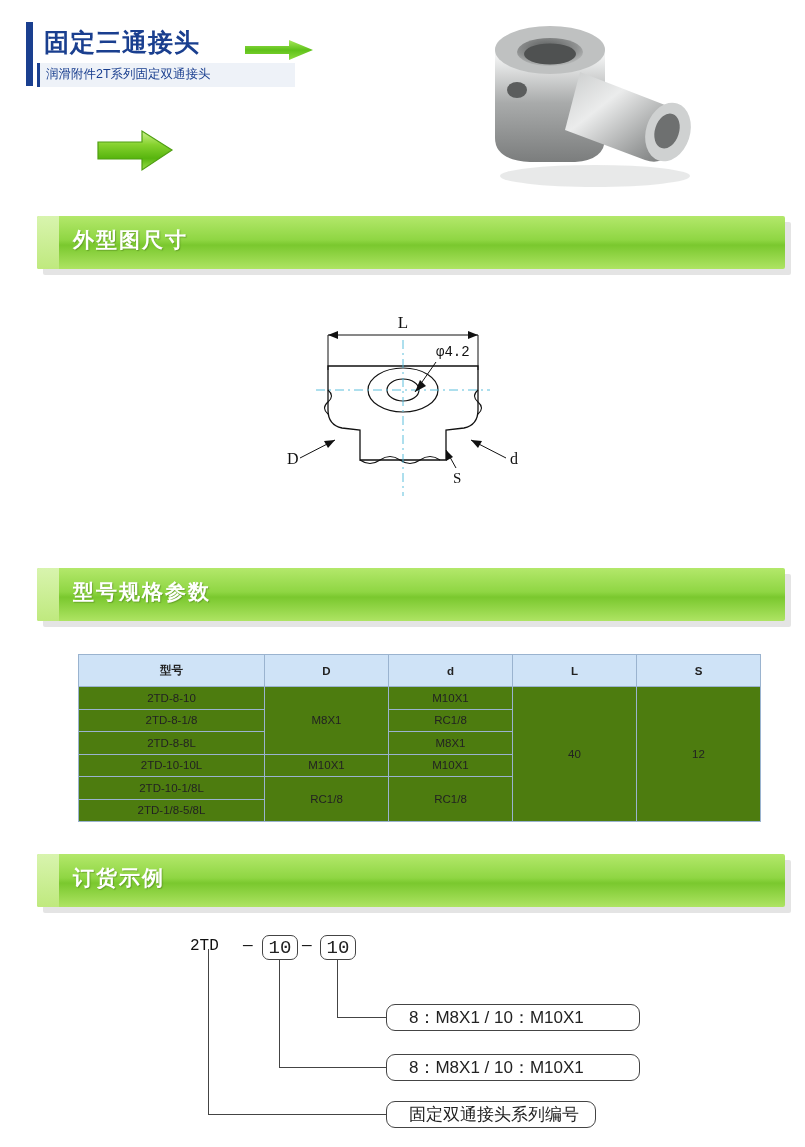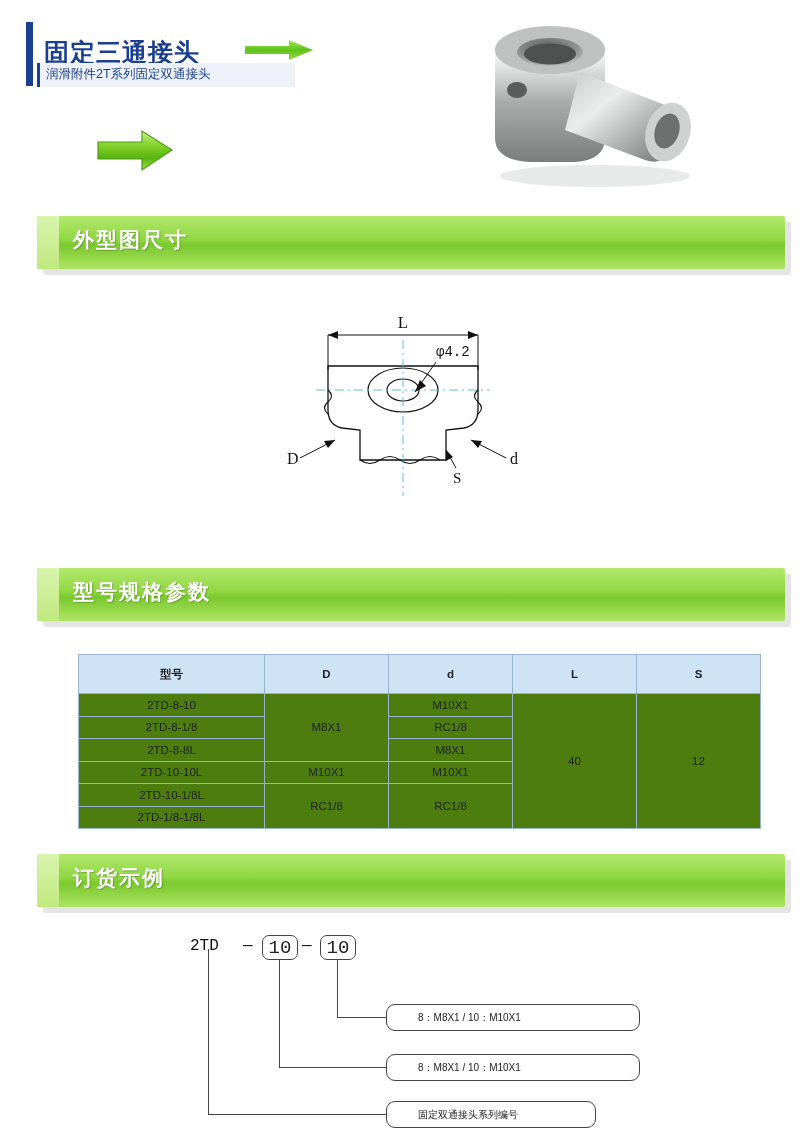--- a/index.html
+++ b/index.html
@@ -29,21 +29,21 @@
     width: 300px;
   }
   .title-bar-left {
     position: absolute;
     left: 0; top: 0;
     width: 7px; height: 64px;
     background: #1a3f8f;
   }
   .main-title {
     position: absolute;
-    left: 18px; top: 14px;
+    left: 18px; top: 4px;
     font-size: 25px;
     font-weight: bold;
     color: #1a3f8f;
     letter-spacing: 1px;
     white-space: nowrap;
   }
   .subtitle-strip {
     position: absolute;
     left: 11px; top: 41px;
     width: 258px;
@@ -131,21 +131,21 @@
     font-size: 11.5px;
   }
   .spec-table th, .spec-table td {
     border: 1px solid #9ab3cf;
     text-align: center;
     color: #222;
     font-weight: normal;
   }
   .spec-table thead th {
     background: #cfe3f7;
-    height: 39px;
+    height: 32px;
     font-weight: bold;
     font-size: 11.5px;
   }
   .spec-table td {
     height: 22.5px;
     background: #4d7c0f;
   }
   .col-model { width: 186px; }
   .col-D { width: 124px; }
   .col-d { width: 124px; }
@@ -178,22 +178,22 @@
     justify-content: center;
   }
   .ord-note {
     position: absolute;
     border: 1px solid #444;
     border-radius: 9px;
     background: #fff;
     height: 27px;
     display: flex;
     align-items: center;
-    padding-left: 31px;
-    font-size: 10px;
+    padding-left: 22px;
+    font-size: 17px;
     font-family: "Liberation Sans", sans-serif;
   }
   .ord-line {
     position: absolute;
     background: #444;
   }
 </style>
 </head>
 <body>
 
@@ -350,21 +350,21 @@
       <td>2TD-10-10L</td>
       <td>M10X1</td>
       <td>M10X1</td>
     </tr>
     <tr>
       <td>2TD-10-1/8L</td>
       <td class="cell-merge" rowspan="2">RC1/8</td>
       <td class="cell-merge" rowspan="2">RC1/8</td>
     </tr>
     <tr>
-      <td>2TD-1/8-1/8L</td>
+      <td>2TD-1/8-5/8L</td>
     </tr>
   </tbody>
 </table>
 
 <div class="banner" style="top:854px;">
   <div class="shadow"></div>
   <div class="bar"></div>
   <div class="accent"></div>
   <div class="label">订货示例</div>
 </div>

